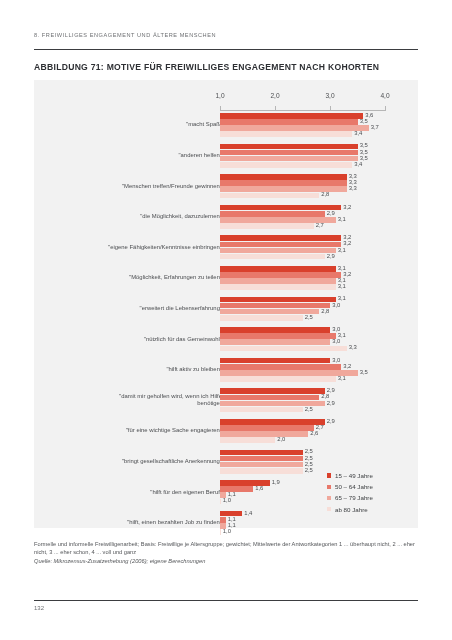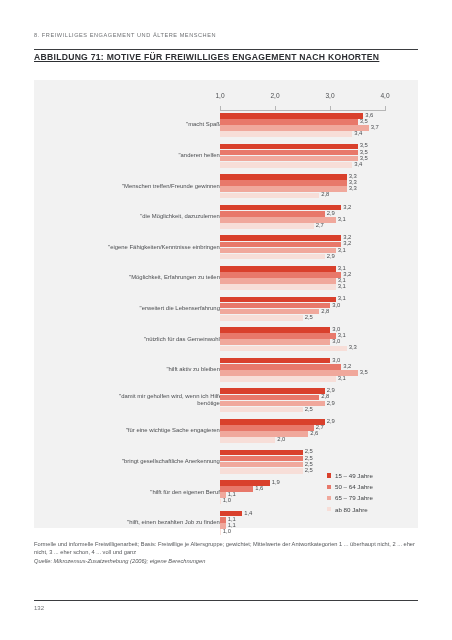--- a/index.html
+++ b/index.html
@@ -34,27 +34,26 @@
     top: 49px;
     width: 384px;
     height: 1px;
     background: #3b3d40;
   }
 
   
   .fig-title {
     position: absolute;
     left: 34px;
-    top: 52px;
+    top: 62px;
     font-size: 8.6px;
     font-weight: bold;
     letter-spacing: 0.28px;
     color: #2d2f33;
     white-space: nowrap;
-    text-decoration: underline;
   }
 
   
   .chart-panel {
     position: absolute;
     left: 34px;
     top: 80px;
     width: 384px;
     height: 448px;
     background: #f2f2f2;

